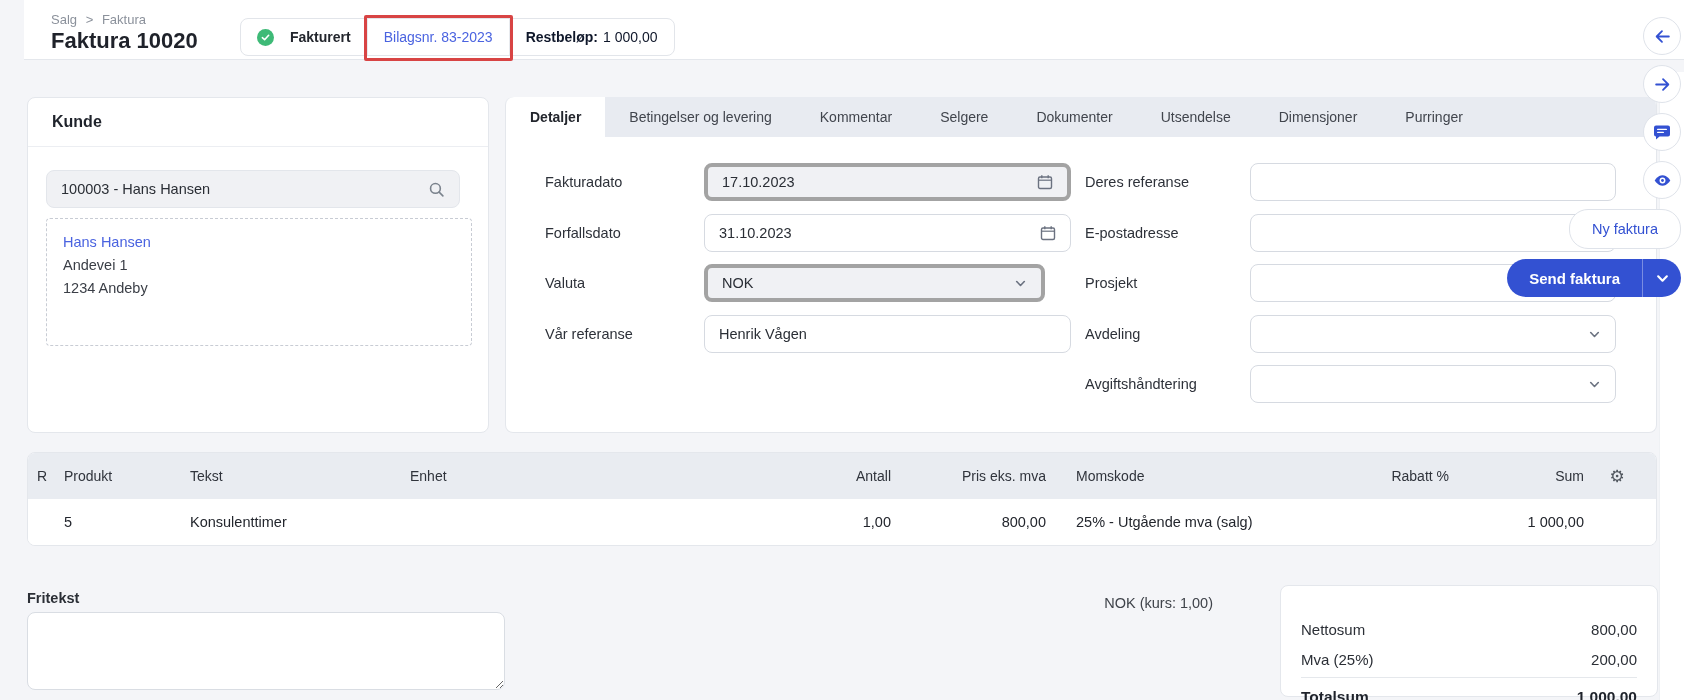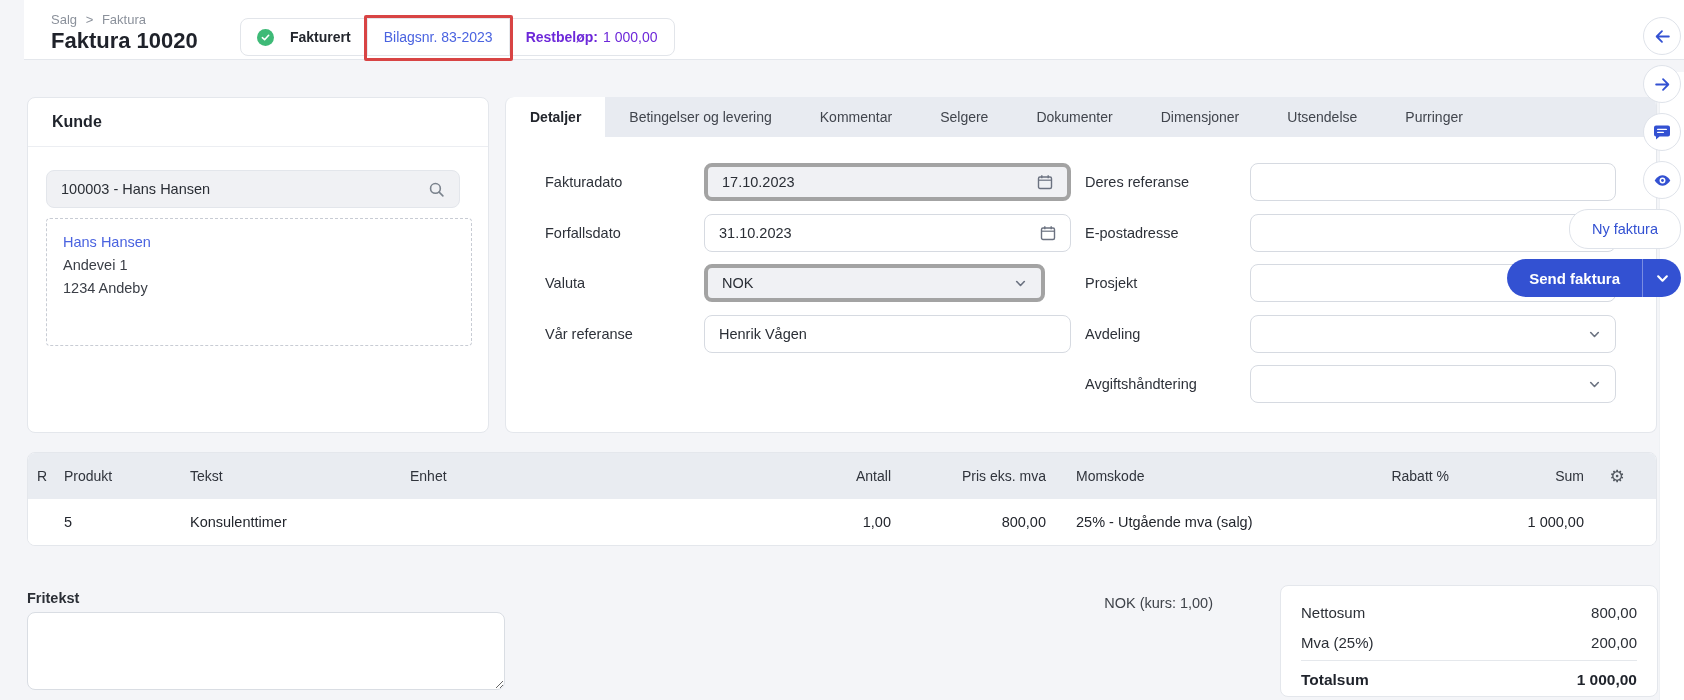--- a/index.html
+++ b/index.html
@@ -14,21 +14,21 @@
   .badge-group{position:absolute;left:216px;top:18px;height:38px;display:flex;align-items:stretch;
                background:#fff;border:1px solid #e2e5ea;border-radius:8px;box-sizing:border-box;}
   .badge-group .seg{display:flex;align-items:center;padding:0 16px;font-size:14px;position:relative;}
   .badge-group .seg + .seg{border-left:1px solid #e7eaee;}
   .seg-status{font-weight:600;color:#23262d;gap:8px;}
   .check-circle{width:17px;height:17px;border-radius:50%;background:#3eba77;display:inline-flex;
                 align-items:center;justify-content:center;margin-right:8px;flex:0 0 auto;}
   .seg-voucher{color:#4a63e0;}
   .annotation-box{position:absolute;left:-4px;right:-4px;top:-4px;bottom:-6px;
                   border:3px solid #d84444;border-radius:2px;pointer-events:none;}
-  .seg-rest{color:#6d28d9;}
+  .seg-rest{color:#0f172a;}
   .seg-rest b{font-weight:600;margin-right:5px;}
   .actions{position:absolute;right:27px;top:17px;display:flex;align-items:flex-end;gap:10px;flex-direction:column;}
   .icon-btn{width:38px;height:38px;border-radius:50%;border:1px solid #dfe3ea;background:#fff;
             display:flex;align-items:center;justify-content:center;box-sizing:border-box;cursor:pointer;}
   .btn-outline{height:38px;padding:0 22px;border-radius:19px;border:1px solid #dfe3ea;background:#fff;
                color:#3351d2;font-size:14.5px;display:flex;align-items:center;cursor:pointer;}
   .btn-split{height:38px;display:flex;border-radius:19px;overflow:hidden;cursor:pointer;}
   .btn-split .main{background:#3351d2;color:#fff;font-size:15px;font-weight:600;
                    display:flex;align-items:center;padding:0 22px;}
   .btn-split .caret{background:#3351d2;width:38px;display:flex;align-items:center;justify-content:center;
@@ -68,21 +68,21 @@
   .cell.right{text-align:right;}
   .cell.momskode{padding-left:28px;}
   .cell.gear{text-align:center;color:#50565e;font-size:17px;cursor:pointer;}
   
   .fritekst-label{position:absolute;left:27px;top:590px;font-size:14.5px;font-weight:600;color:#2b2f36;}
   .fritekst-area{position:absolute;left:27px;top:612px;width:478px;height:78px;border:1px solid #d9dde3;
                  border-radius:8px;box-sizing:border-box;resize:both;font-family:"Liberation Sans",sans-serif;
                  font-size:14px;padding:8px 10px;color:#2a2e35;background:#fff;}
   .currency-note{position:absolute;left:1000px;top:595px;width:213px;text-align:right;
                  font-size:14.5px;color:#3f434a;}
-  .totals-card{left:1280px;top:585px;width:378px;height:112px;padding:11px 20px 0 20px;}
+  .totals-card{left:1280px;top:585px;width:378px;height:112px;padding:28px 20px 0 20px;}
   .trow{display:flex;justify-content:space-between;align-items:center;height:30px;font-size:15px;color:#2b2f36;}
   .tdivider{border-top:1px solid #e5e8ec;margin:3px 0;}
   .trow.total{font-weight:700;font-size:15.5px;height:32px;color:#1f232b;}
   .scroll-track{position:absolute;right:0;top:72px;width:24px;bottom:0;background:#fff;
                 border-left:1px solid #eff1f4;cursor:pointer;}
   svg{display:block;}
 </style>
 </head>
 <body>
 
@@ -184,22 +184,22 @@
     </div>
   </div>
 
   <div class="card details-card">
     <div class="tabstrip">
       <div class="tab active">Detaljer</div>
       <div class="tab">Betingelser og levering</div>
       <div class="tab">Kommentar</div>
       <div class="tab">Selgere</div>
       <div class="tab">Dokumenter</div>
+      <div class="tab">Utsendelse</div>
       <div class="tab">Dimensjoner</div>
-      <div class="tab">Utsendelse</div>
       <div class="tab">Purringer</div>
     </div>
 
     <div class="frow" style="left:0;top:66px;width:100%;">
       <span class="flabel" style="left:39px;">Fakturadato</span>
       <div class="input gray" style="left:198px;width:367px;">
         <span>17.10.2023</span>
         <span class="trail">
           <svg width="16" height="16" viewBox="0 0 16 16">
               <rect x="1.5" y="3" width="13" height="11.5" rx="1.5" fill="none" stroke="currentColor" stroke-width="1.4"></rect>

